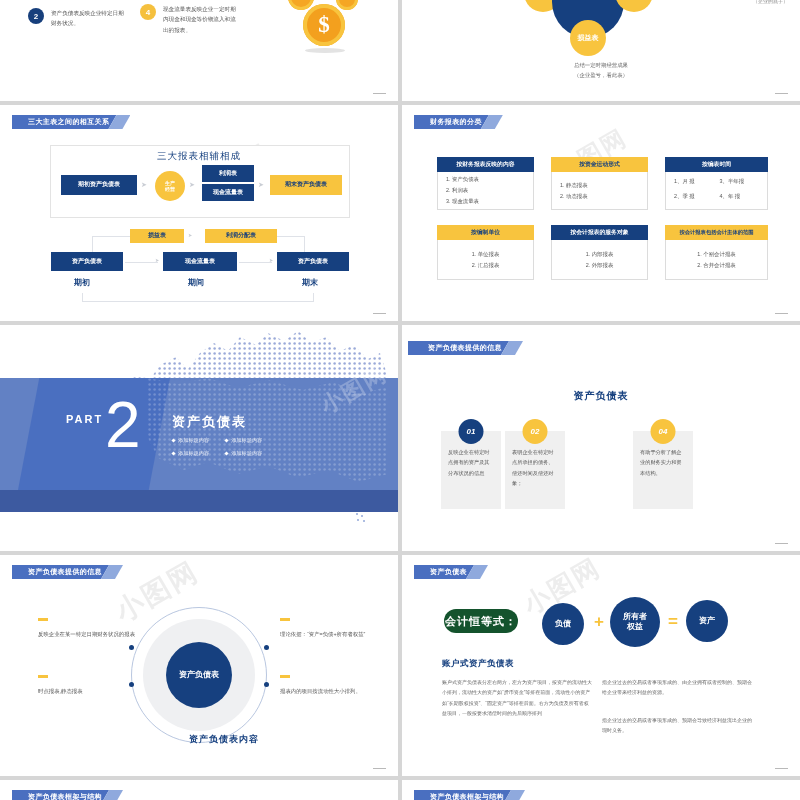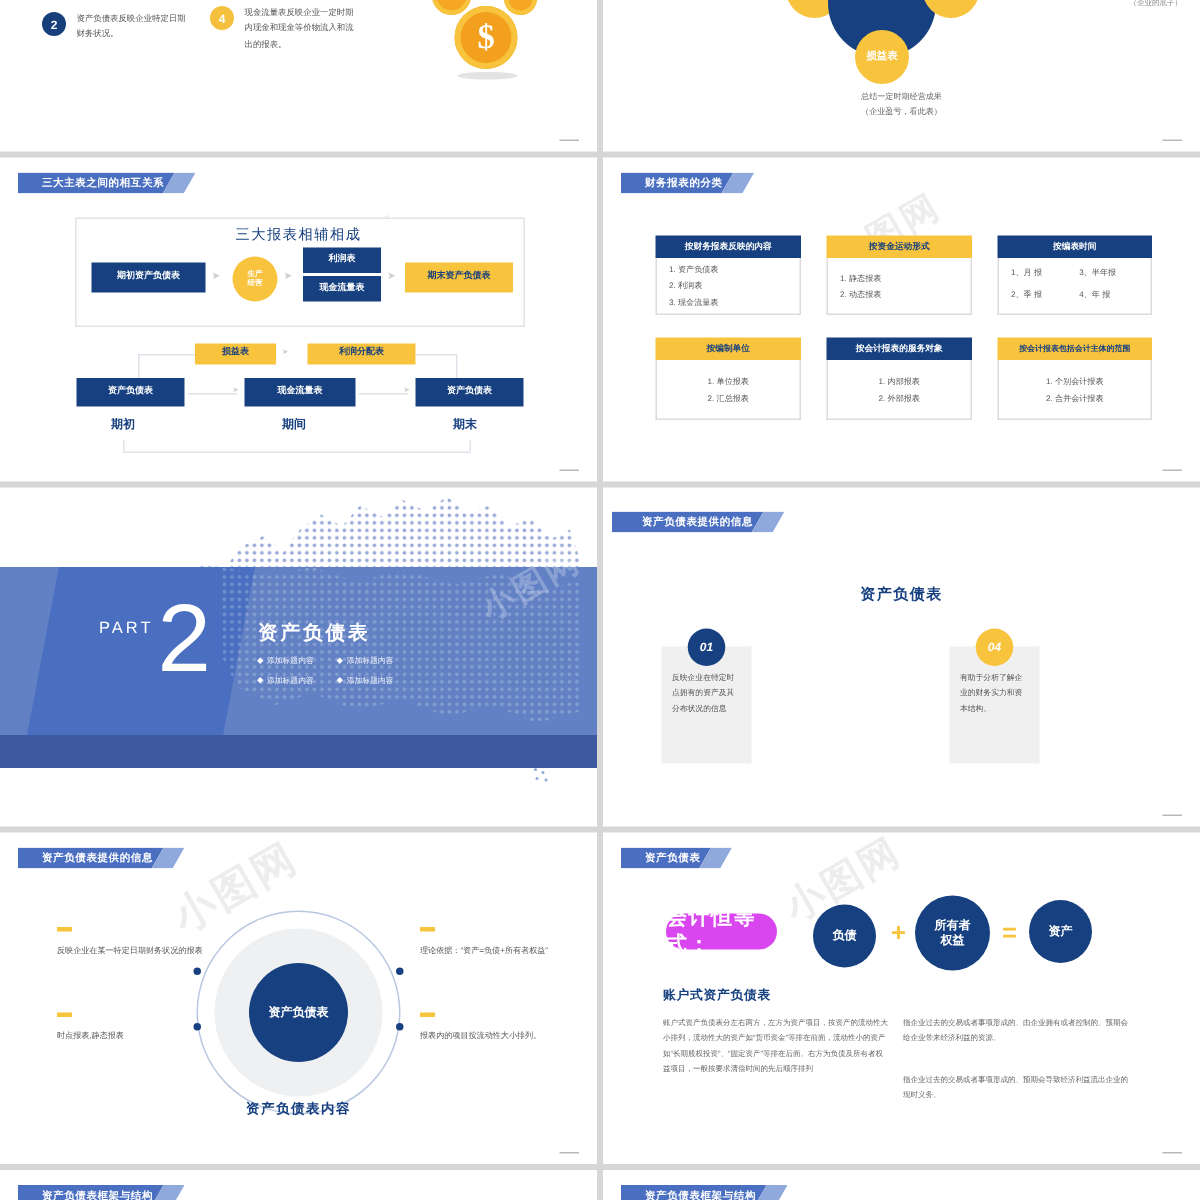--- a/index.html
+++ b/index.html
@@ -93,21 +93,21 @@
   
   .s5 { background:#fff; }
   .s5 .band { position:absolute; left:0; right:0; }
   .s5 .band-main { background:#6281c4; }
   .s5 .band-dark { background:#3d5aa0; }
   .s5 .para {
     position:absolute; background:#4a6fc0;
     clip-path: polygon(14% 0, 100% 0, 86% 100%, 0 100%);
   }
   .s5 .dotmap { position:absolute; opacity:.85; }
-  .s5 .part { position:absolute; color:#fff; font-size:11px; letter-spacing:2px; font-weight:400; }
+  .s5 .part { position:absolute; color:#fff; font-size:11px; letter-spacing:2px; font-weight:700; }
   .s5 .bignum { position:absolute; color:#fff; font-size:64px; font-weight:200; line-height:.78; font-family:"Liberation Sans",sans-serif; }
   .s5 .stitle { position:absolute; color:#fff; font-size:13px; font-weight:bold; letter-spacing:2px; }
   .s5 .bullets { position:absolute; display:grid; grid-template-columns:auto auto; gap:6px 16px; }
   .s5 .bullets div { color:#eef1f9; font-size:5.2px; display:flex; align-items:center; gap:3px; white-space:nowrap; }
   .s5 .bullets i { width:3px; height:3px; background:#fff; transform:rotate(45deg); display:inline-block; }
 
   
   .s6 .hdr { position:absolute; width:100%; text-align:center; font-size:10px; font-weight:bold; color:#16407f; letter-spacing:1px; }
   .s6 .col { position:absolute; width:60px; }
   .s6 .col .card {
@@ -125,27 +125,27 @@
   
   .s7 .ring { position:absolute; border-radius:50%; }
   .s7 .ring-outline { border:1px solid #b9c7e0; }
   .s7 .ring-gray { background:#eff0f2; }
   .s7 .ring-core { background:#16407f; display:flex; align-items:center; justify-content:center; }
   .s7 .ring-core span { color:#fff; font-size:8px; font-weight:bold; text-align:center; line-height:1.25; }
   .s7 .dot { position:absolute; width:5px; height:5px; border-radius:50%; background:#16407f; }
   .s7 .lead { position:absolute; width:105px; }
   .s7 .lead .dash { width:10px; height:3px; background:#f8c43e; margin-bottom:8px; }
   .s7 .lead p { font-size:5.4px; color:#555; line-height:2; }
-  .s7 .foot { position:absolute; width:100%; text-align:center; font-size:9px; font-weight:bold; color:#16407f; letter-spacing:1px; }
+  .s7 .foot { position:absolute; width:100%; text-align:center; font-size:9px; font-weight:bold; color:#16407f; letter-spacing:1px;margin-left:25px; }
 
   
   .s8 .pill {
-    position:absolute; background:#d946ef; border-radius:20px;
+    position:absolute; background:#14532d; border-radius:20px;
     display:flex; align-items:center; justify-content:center;
-    color:#fff; font-size:14px; font-weight:bold; letter-spacing:1px;
+    color:#fff; font-size:11px; font-weight:bold; letter-spacing:1px;
   }
   .s8 .cball {
     position:absolute; border-radius:50%; background:#16407f;
     display:flex; align-items:center; justify-content:center;
     color:#fff; font-size:8px; font-weight:bold; text-align:center; line-height:1.2;
   }
   .s8 .op { position:absolute; color:#f8c43e; font-size:17px; font-weight:bold; line-height:1; }
   .s8 .sub { position:absolute; font-size:8.5px; font-weight:bold; color:#16407f; letter-spacing:.5px; }
   .s8 .para2 { position:absolute; font-size:5px; color:#666; line-height:2.05; width:150px; }
 
@@ -383,20 +383,24 @@
             <span>资产负债表提供的信息</span>
           </div>
         <div class="tail"></div>
       </div>
       <div class="hdr" style="top:64px; left:0;">资产负债表</div>
 
       <div class="col" style="top:106px; left:39px;">
         <div class="bub navy">01</div>
         <div class="card">反映企业在特定时点拥有的资产及其分布状况的信息</div>
       </div>
+      <div class="col" style="top:106px; left:103px;">
+        <div class="bub gold">02</div>
+        <div class="card">表明企业在特定时点所承担的债务、偿还时间及偿还对象；</div>
+      </div>
       <div class="col" style="top:106px; left:231px;">
         <div class="bub gold">04</div>
         <div class="card">有助于分析了解企业的财务实力和资本结构。</div>
       </div>
       <div class="pagemark"></div>
     </div>
   </div>
 
   <div class="row r3">
 

